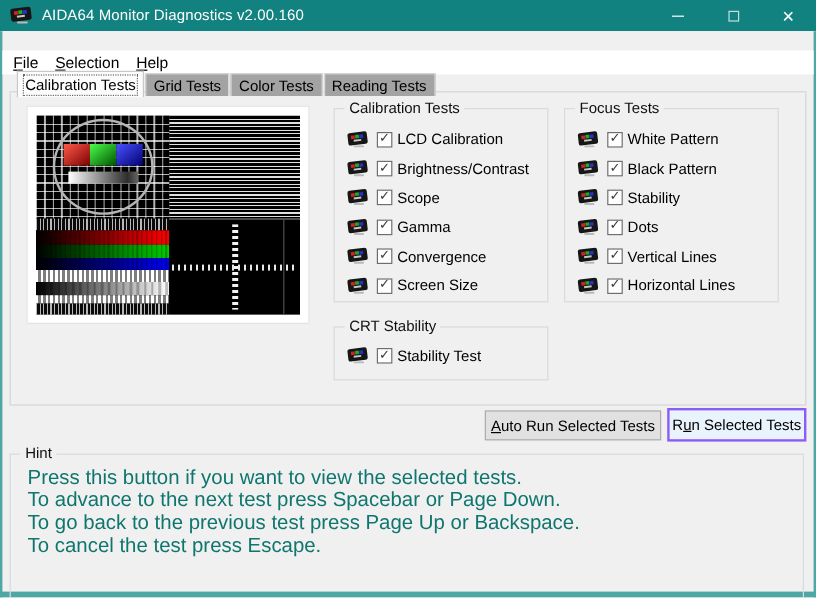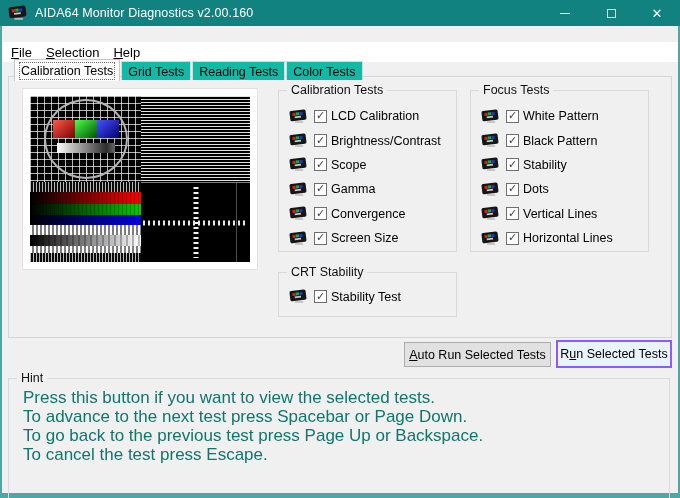--- a/index.html
+++ b/index.html
@@ -37,21 +37,21 @@
     position: absolute; top: 0; left: 0; right: 0; height: 20px;
     background: #fff; display: flex; align-items: center; padding-left: 2px;
     font-size: 13px; color: #000; margin-top: 16px;
   }
   .menu-item { padding: 2px 7px; }
   .mn-key { text-decoration: underline; }
 
   
   .tabstrip { position: absolute; top: 32px; left: 12px; display: flex; align-items: flex-end; z-index: 3; }
   .tab {
-    font-size: 12.5px; color: #000; background: #14b8a6;
+    font-size: 12.5px; color: #000; background: #a3a3a3;
     border: 1px solid #d9d9d9; border-bottom: none;
     padding: 3px 6px 3px 6px; height: 19px; margin-right: 1px; white-space: nowrap;
   }
   .tab.active {
     background: #fcfcfc; height: 22px; padding-top: 4px;
     border-color: #c8c8c8; position: relative; top: 1px;
   }
   .tab.active .tab-inner { outline: 1px dotted #6a6a6a; outline-offset: 1px; }
 
   .tabpage {
@@ -187,22 +187,22 @@
 
     <div class="menubar">
       <span class="menu-item"><span class="mn-key">F</span><span>ile</span></span>
       <span class="menu-item"><span class="mn-key">S</span><span>election</span></span>
       <span class="menu-item"><span class="mn-key">H</span><span>elp</span></span>
     </div>
 
     <div class="tabstrip">
       <div class="tab active"><span class="tab-inner">Calibration Tests</span></div>
       <div class="tab"><span class="tab-inner">Grid Tests</span></div>
+      <div class="tab"><span class="tab-inner">Color Tests</span></div>
       <div class="tab"><span class="tab-inner">Reading Tests</span></div>
-      <div class="tab"><span class="tab-inner">Color Tests</span></div>
     </div>
 
     <div class="tabpage"></div>
 
     <div class="preview">
       <div class="pattern">
         <div class="quad-tl">
           <div class="tl-circle"></div>
           <div class="tl-bars">
             <div class="bar-r"></div>

